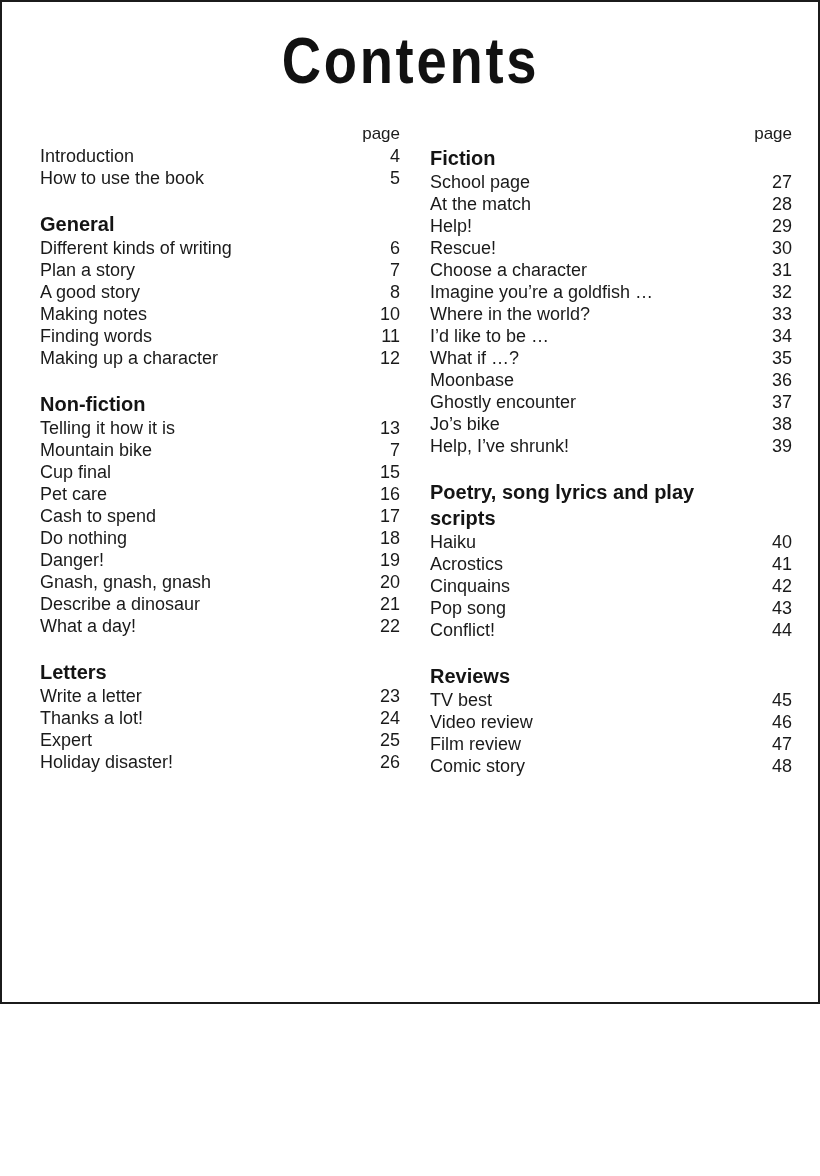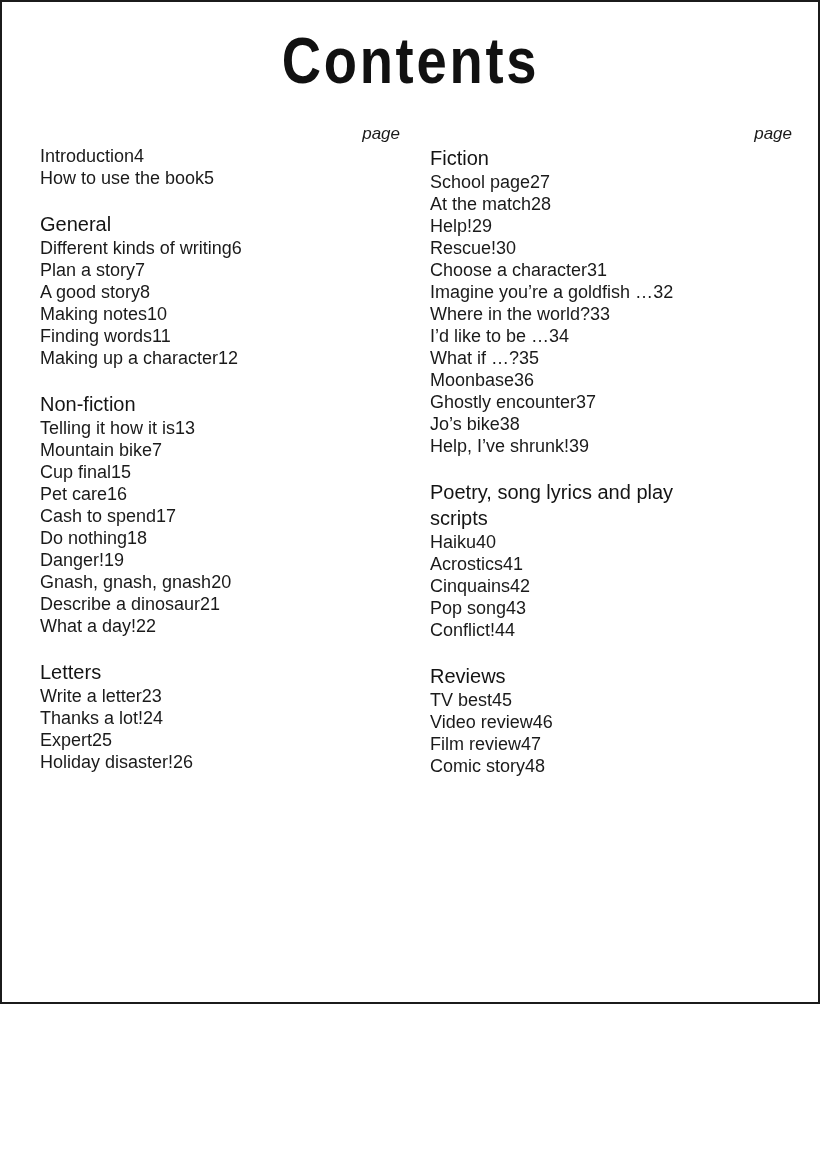--- a/index.html
+++ b/index.html
@@ -45,37 +45,36 @@
     width: 360px;
     flex: 0 0 360px;
   }
   .col + .col {
     margin-left: 30px;
     width: 362px;
     flex: 0 0 362px;
   }
   .page-label {
     text-align: right;
-    font-style: italic;
     font-size: 17px;
     line-height: 22px;
   }
   .section + .section {
     margin-top: 22px;
   }
   .heading {
     font-size: 20px;
-    font-weight: normal;
+    font-weight: bold;
     line-height: 26px;
     max-width: 305px;
     color: #141414;
   }
   .row {
     display: flex;
-    justify-content: flex-start;
+    justify-content: space-between;
     align-items: baseline;
     font-size: 18px;
     line-height: 22px;
   }
   .row .entry-title {
     white-space: nowrap;
   }
   .row .entry-page {
     text-align: right;
   }

